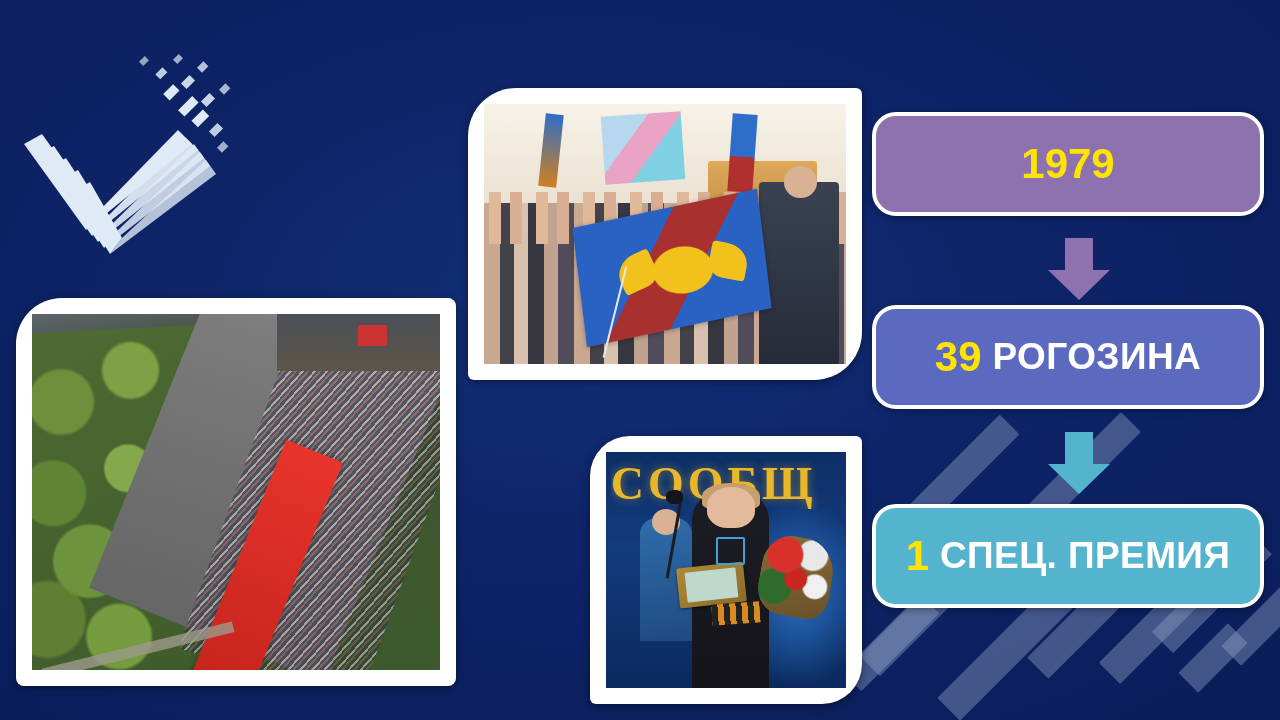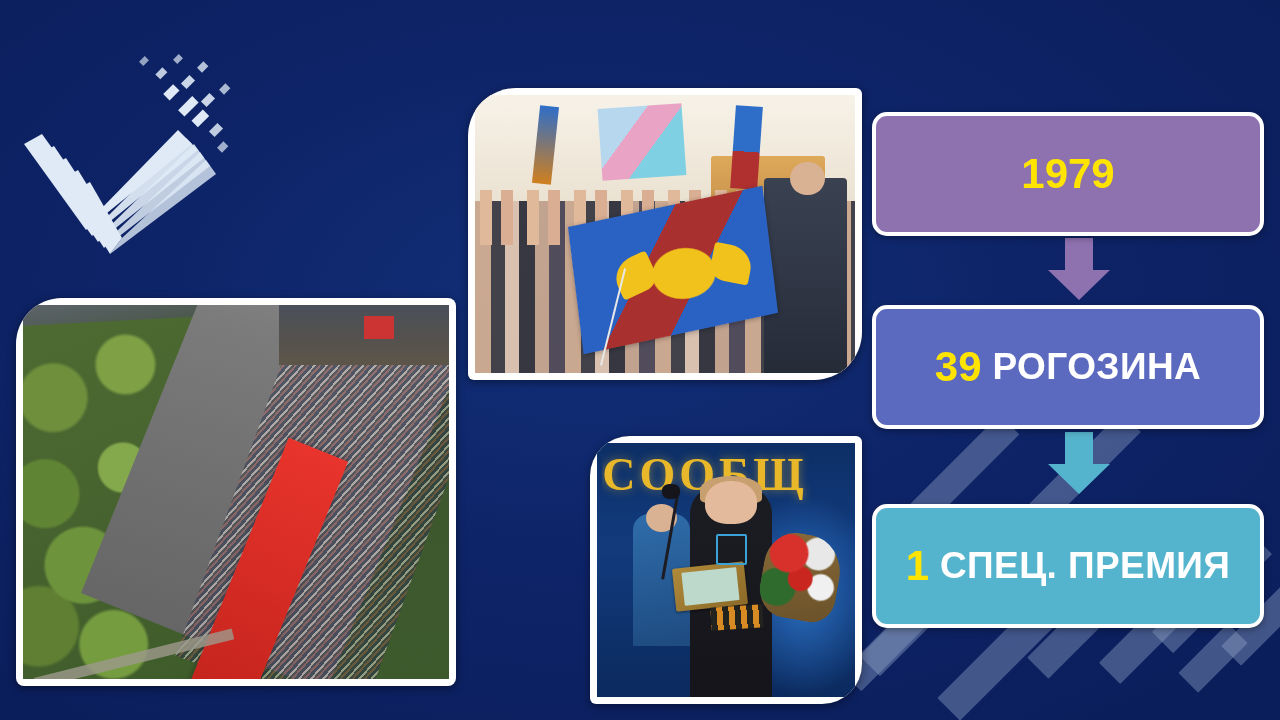--- a/index.html
+++ b/index.html
@@ -42,21 +42,21 @@
   
   #checkmark { position:absolute; left:6px; top:48px; width:230px; height:210px; z-index:30; }
 
   
   .photo {
     position:absolute;
     background:#fff;
     border-radius:6px;
     box-shadow:0 2px 8px rgba(0,0,0,.45);
     overflow:hidden;
-    padding:7px;
+    padding:16px;
   }
   .photo .inner { width:100%; height:100%; position:relative; overflow:hidden; }
 
   #photo-parade { left:16px; top:298px; width:440px; height:388px; border-radius:8px 8px 8px 8px; z-index:14; }
   #photo-parade { border-top-left-radius:46px; }
   #photo-group  { left:468px; top:88px;  width:394px; height:292px; z-index:16; border-top-left-radius:48px; border-bottom-right-radius:48px; }
   #photo-award  { left:590px; top:436px; width:272px; height:268px; z-index:15; border-top-left-radius:40px; border-bottom-right-radius:40px; }
 
   
   .parade-sky { position:absolute; inset:0; background:linear-gradient(170deg,#5d646a 0%,#4e5a52 8%,#3f5530 16%,#3c5a2c 100%); }
@@ -187,23 +187,23 @@
     line-height:1.08;
     display:flex; align-items:center; justify-content:center;
     box-shadow:0 3px 9px rgba(0,0,0,.45);
     z-index:50;
   }
   #label-project { left:80px; top:240px; width:364px; height:98px; font-size:31px; letter-spacing:.3px; }
   #label-name    { left:462px; top:604px; width:240px; height:92px; font-size:29px; letter-spacing:.3px; }
 
   
   .stat-box {
-    position:absolute; left:872px; width:392px; height:124px;
+    position:absolute; left:872px; width:392px; height:104px;
     border:4px solid #ffffff;
-    border-radius:15px;
+    border-radius:24px;
     display:flex; align-items:center; justify-content:center;
     box-shadow:0 2px 7px rgba(0,0,0,.35);
     white-space:nowrap;
     z-index:35;
   }
   .stat-num { color:#ffe400; font-weight:bold; font-size:42px; }
   .stat-lbl { color:#ffffff; font-weight:bold; font-size:37px; margin-left:11px; letter-spacing:.4px; }
   #stat-1 { top:112px; background:#8e72b0; }
   #stat-2 { top:305px; background:#5b6abf; }
   #stat-3 { top:504px; background:#55b4cd; }

